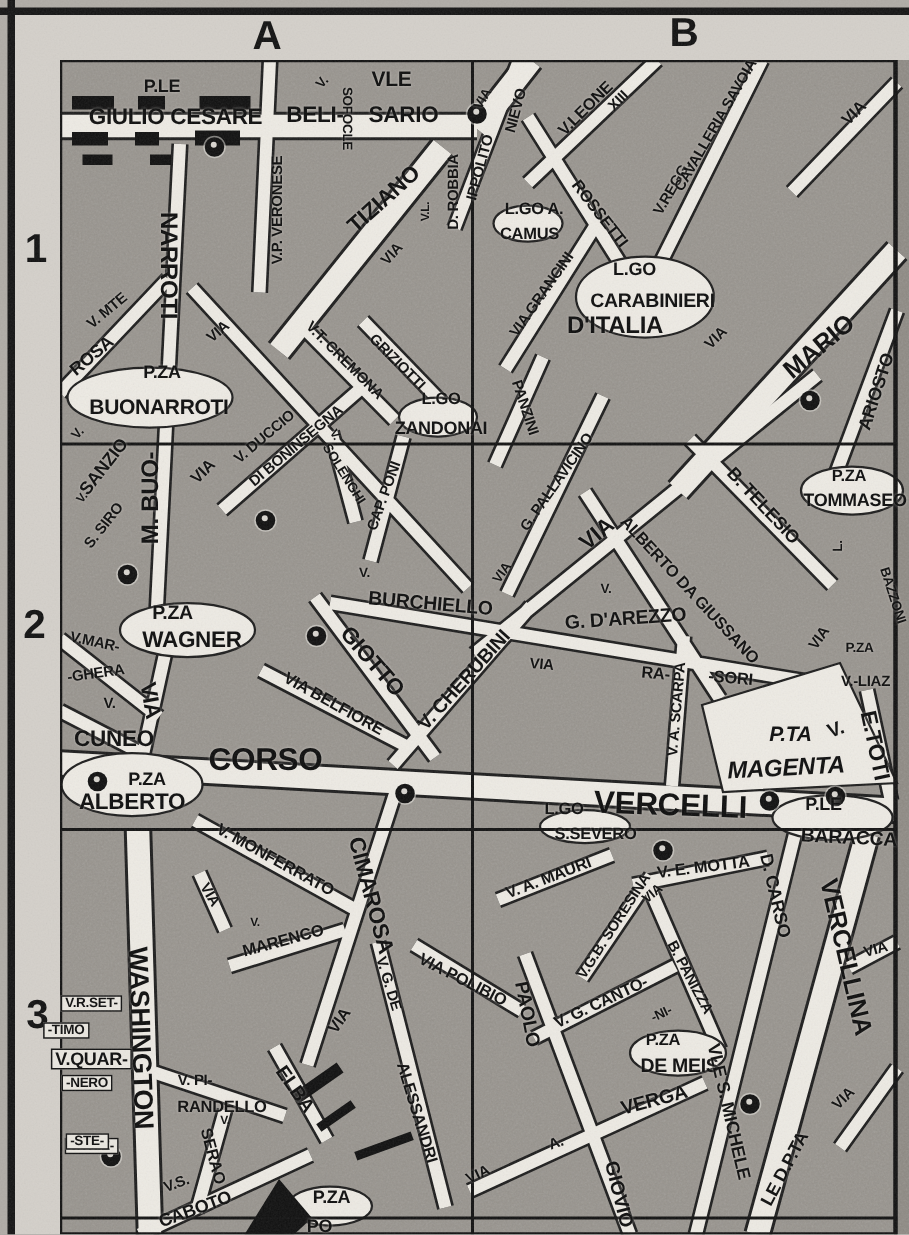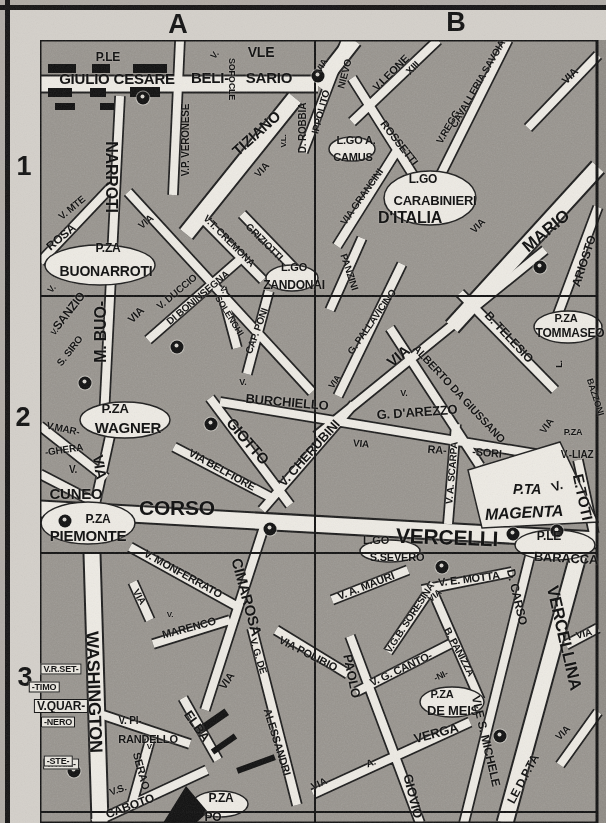--- a/index.html
+++ b/index.html
@@ -184,21 +184,21 @@
         <div class="lbl" style="left: 530px; top: 293px; font-size: 12px; --r: 0deg;">TOMMASEO</div>
         <div class="lbl" style="left: 519px; top: 324px; font-size: 9px; --r: -90deg;">L.</div>
         <div class="lbl" style="left: 75px; top: 368px; font-size: 13px; --r: 0deg;">P.ZA</div>
         <div class="lbl" style="left: 88px; top: 387px; font-size: 15px; --r: 0deg;">WAGNER</div>
         <div class="lbl" style="left: 23px; top: 389px; font-size: 10px; --r: 12deg;">V.MAR-</div>
         <div class="lbl" style="left: 24px; top: 410px; font-size: 10px; --r: -8deg;">-GHERA</div>
         <div class="lbl" style="left: 60px; top: 427px; font-size: 15px; --r: 80deg;">VIA</div>
         <div class="lbl" style="left: 33px; top: 430px; font-size: 10px; --r: 0deg;">V.</div>
         <div class="lbl" style="left: 36px; top: 453px; font-size: 15px; --r: 0deg;">CUNEO</div>
         <div class="lbl" style="left: 58px; top: 479px; font-size: 12px; --r: 0deg;">P.ZA</div>
-        <div class="lbl" style="left: 48px; top: 495px; font-size: 15px; --r: 0deg;">PIEMONTE</div>
+        <div class="lbl" style="left: 48px; top: 495px; font-size: 15px; --r: 0deg;">ALBERTO</div>
         <div class="lbl" style="left: 203px; top: 342px; font-size: 9px; --r: 0deg;">V.</div>
         <div class="lbl" style="left: 247px; top: 362px; font-size: 13px; --r: 5deg;">BURCHIELLO</div>
         <div class="lbl" style="left: 208px; top: 401px; font-size: 15px; --r: 49deg;">GIOTTO</div>
         <div class="lbl" style="left: 269px; top: 413px; font-size: 13px; --r: -48deg;">V. CHERUBINI</div>
         <div class="lbl" style="left: 182px; top: 430px; font-size: 11px; --r: 29deg;">VIA BELFIORE</div>
         <div class="lbl" style="left: 321px; top: 404px; font-size: 10px; --r: 5deg;">VIA</div>
         <div class="lbl" style="left: 397px; top: 410px; font-size: 11px; --r: 5deg;">RA-</div>
         <div class="lbl" style="left: 447px; top: 413px; font-size: 11px; --r: 5deg;">-SORI</div>
         <div class="lbl" style="left: 412px; top: 433px; font-size: 10px; --r: -85deg;">V. A. SCARPA</div>
         <div class="lbl" style="left: 364px; top: 353px; font-size: 9px; --r: 0deg;">V.</div>

